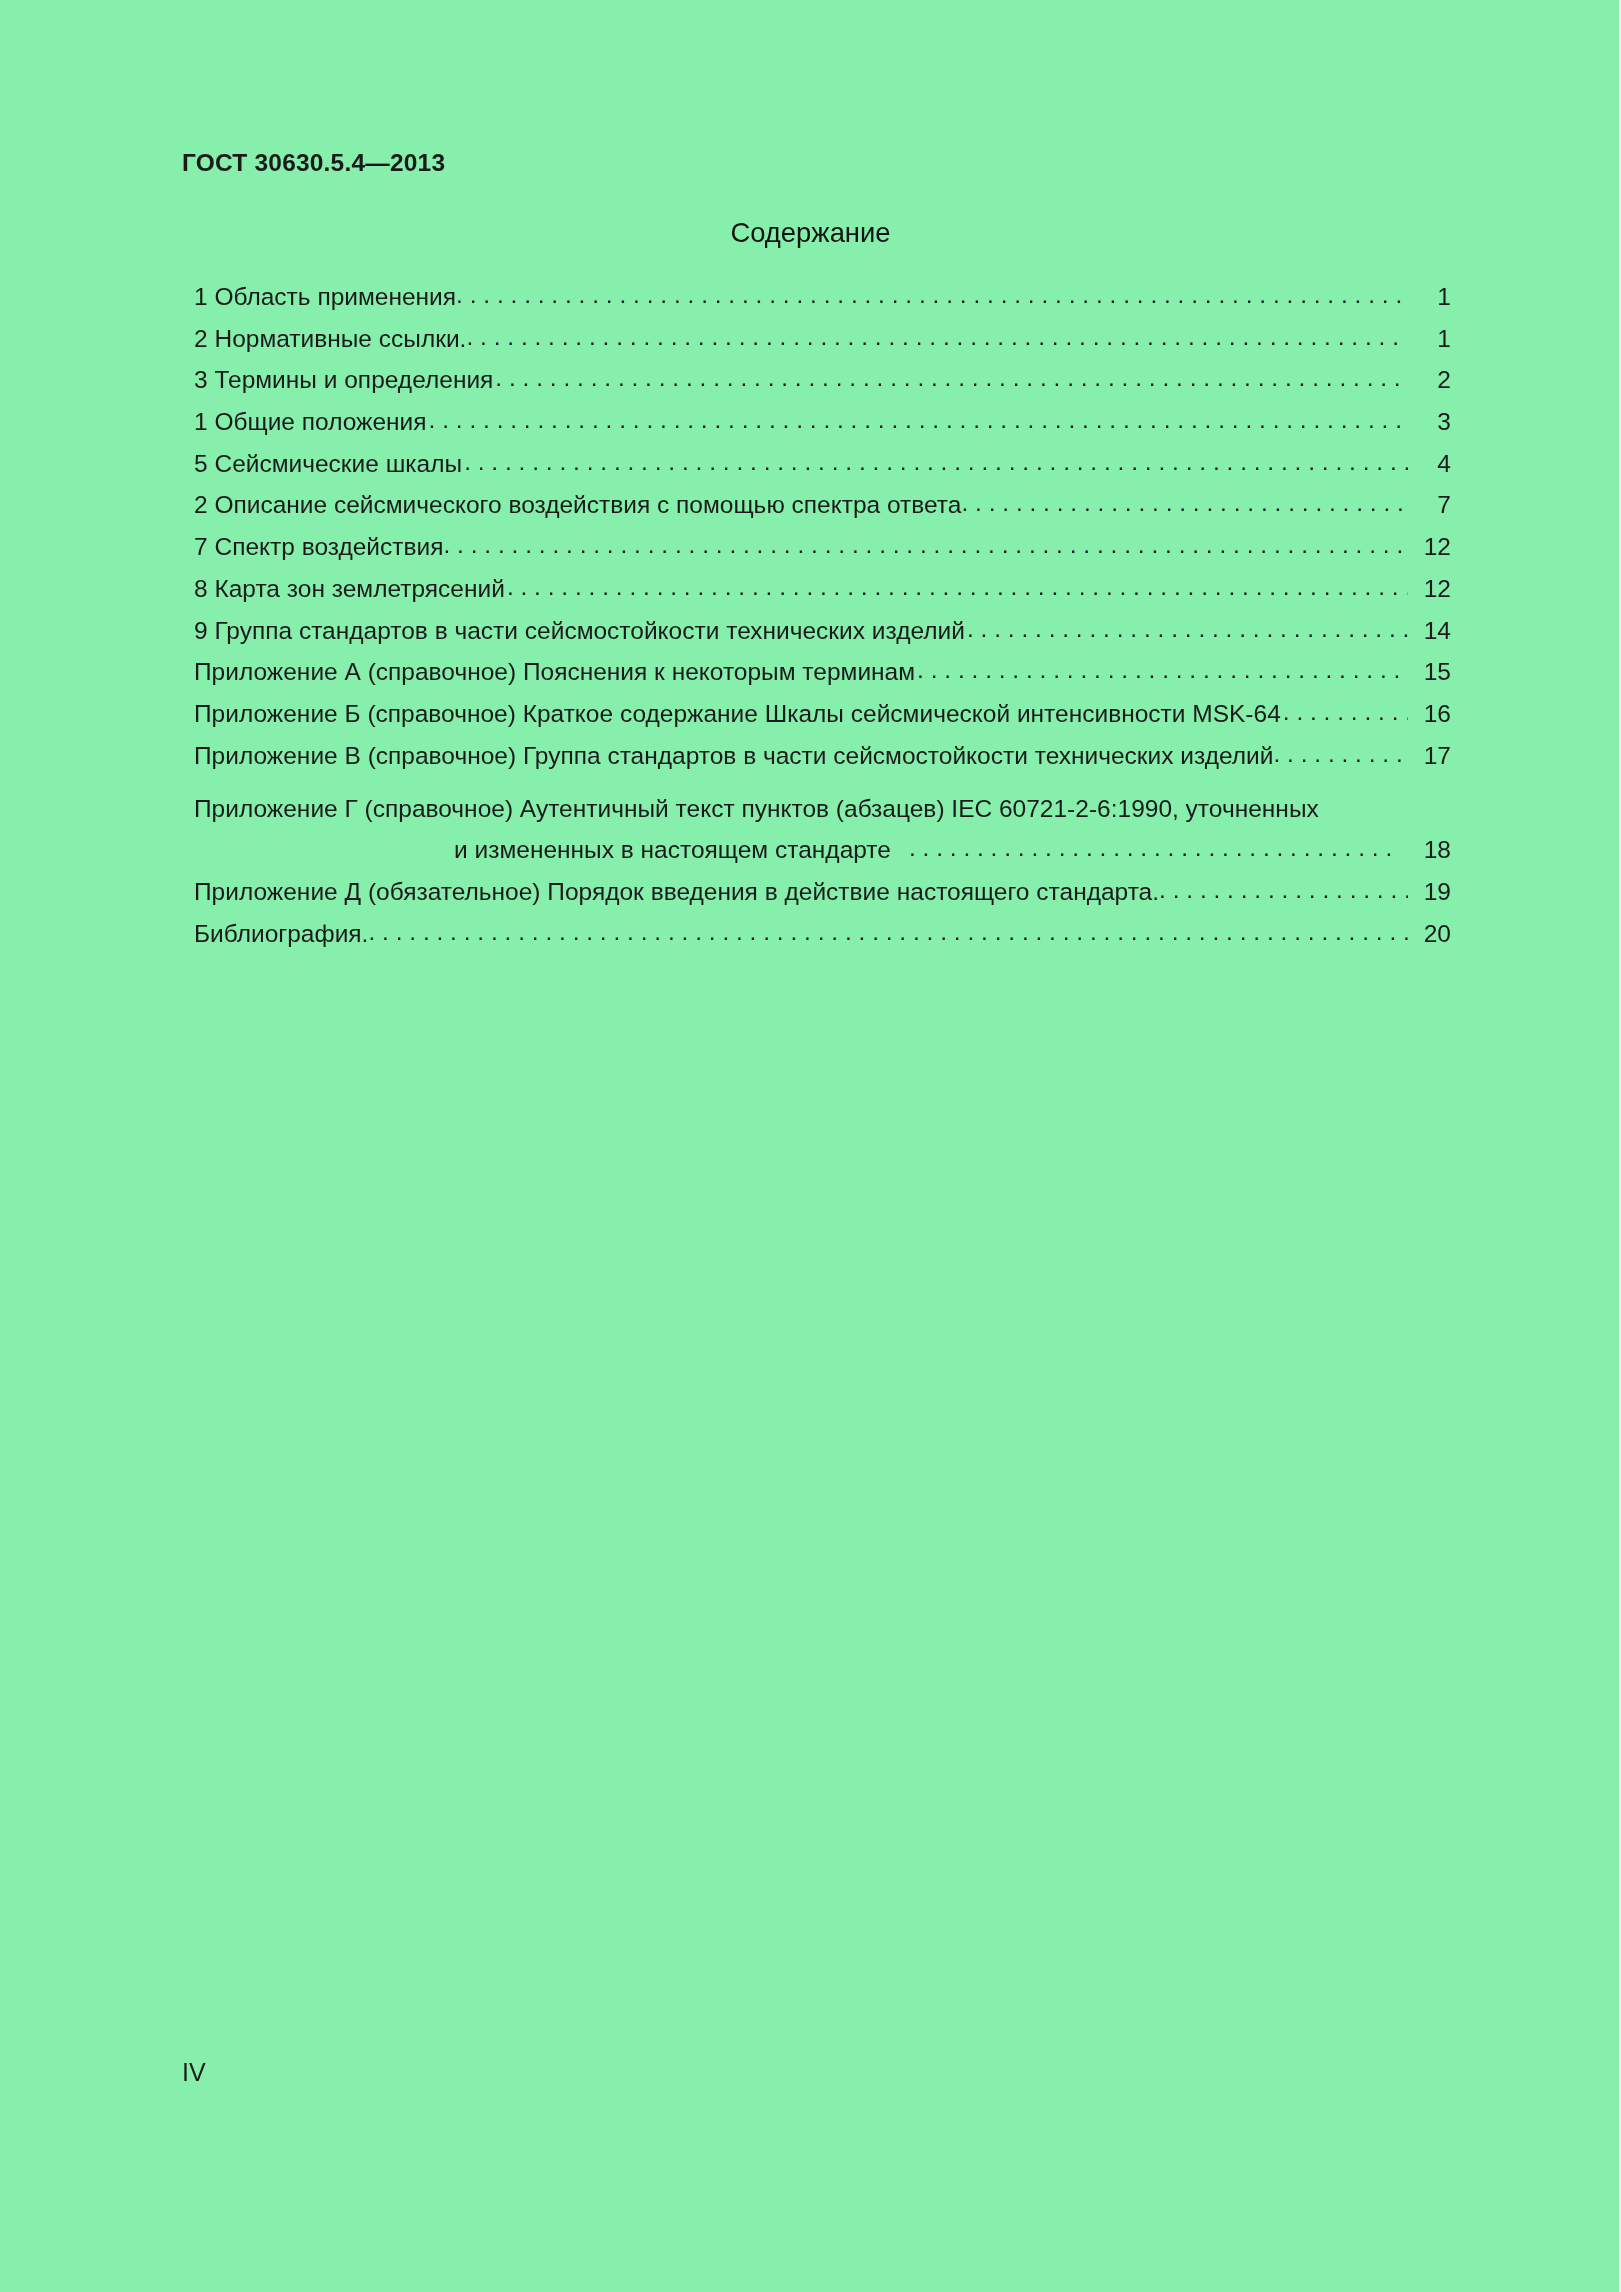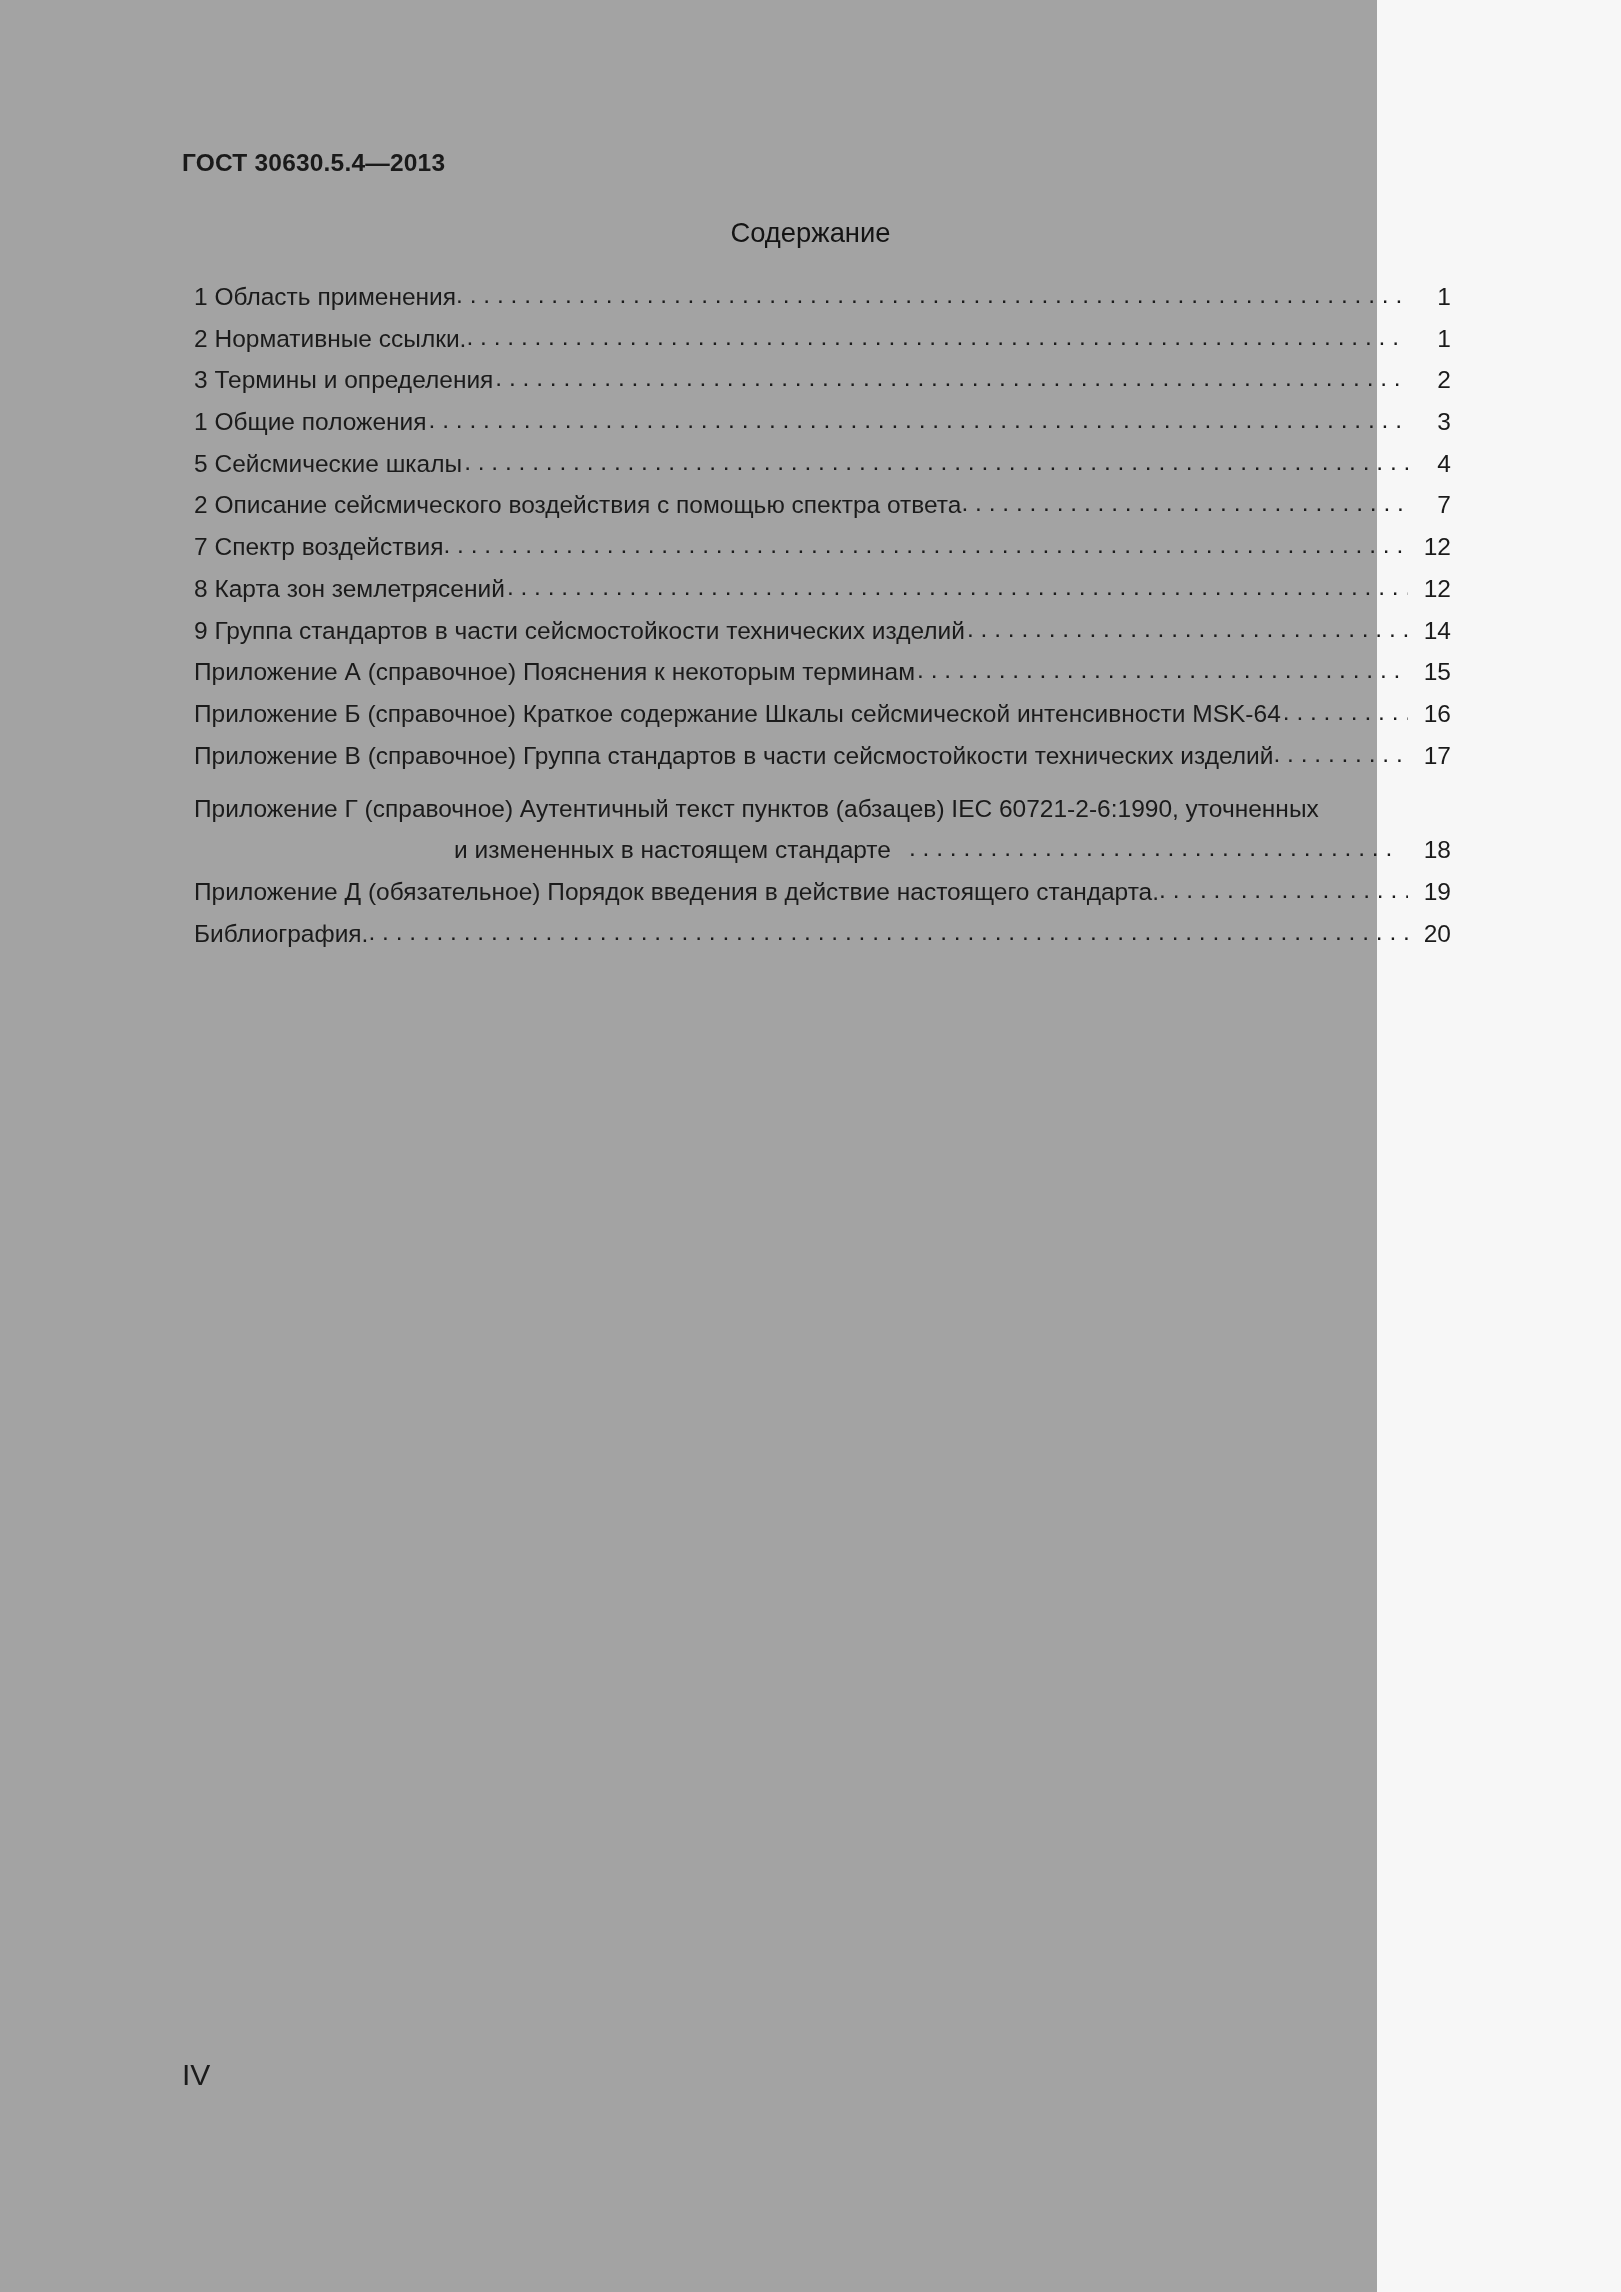--- a/index.html
+++ b/index.html
@@ -16,23 +16,23 @@
     width: 1621px;
     height: 2293px;
     background: #f7f7f7;
     overflow: hidden;
     box-sizing: border-box;
   }
   .sheet {
     position: absolute;
     left: 0;
     top: 0;
-    width: 1377px;
+    width: 1619px;
     height: 2293px;
-    background: #a3a3a3;
+    background: #86efac;
   }
 
   
   .running-head {
     position: absolute;
     left: 182px;
     top: 149px;
     font-size: 24.5px;
     font-weight: bold;
     letter-spacing: 0.2px;
@@ -113,21 +113,21 @@
   }
   .toc-entry.nodots {
     margin-bottom: 12.7px;
     margin-top: 24px;
   }
 
   .folio {
     position: absolute;
     left: 182px;
     top: 2058px;
-    font-size: 30px;
+    font-size: 25px;
     color: #1b1b1b;
   }
 </style>
 </head>
 <body>
 
 <div class="page">
   <div class="sheet">
 
     <div class="running-head">ГОСТ 30630.5.4—2013</div>

